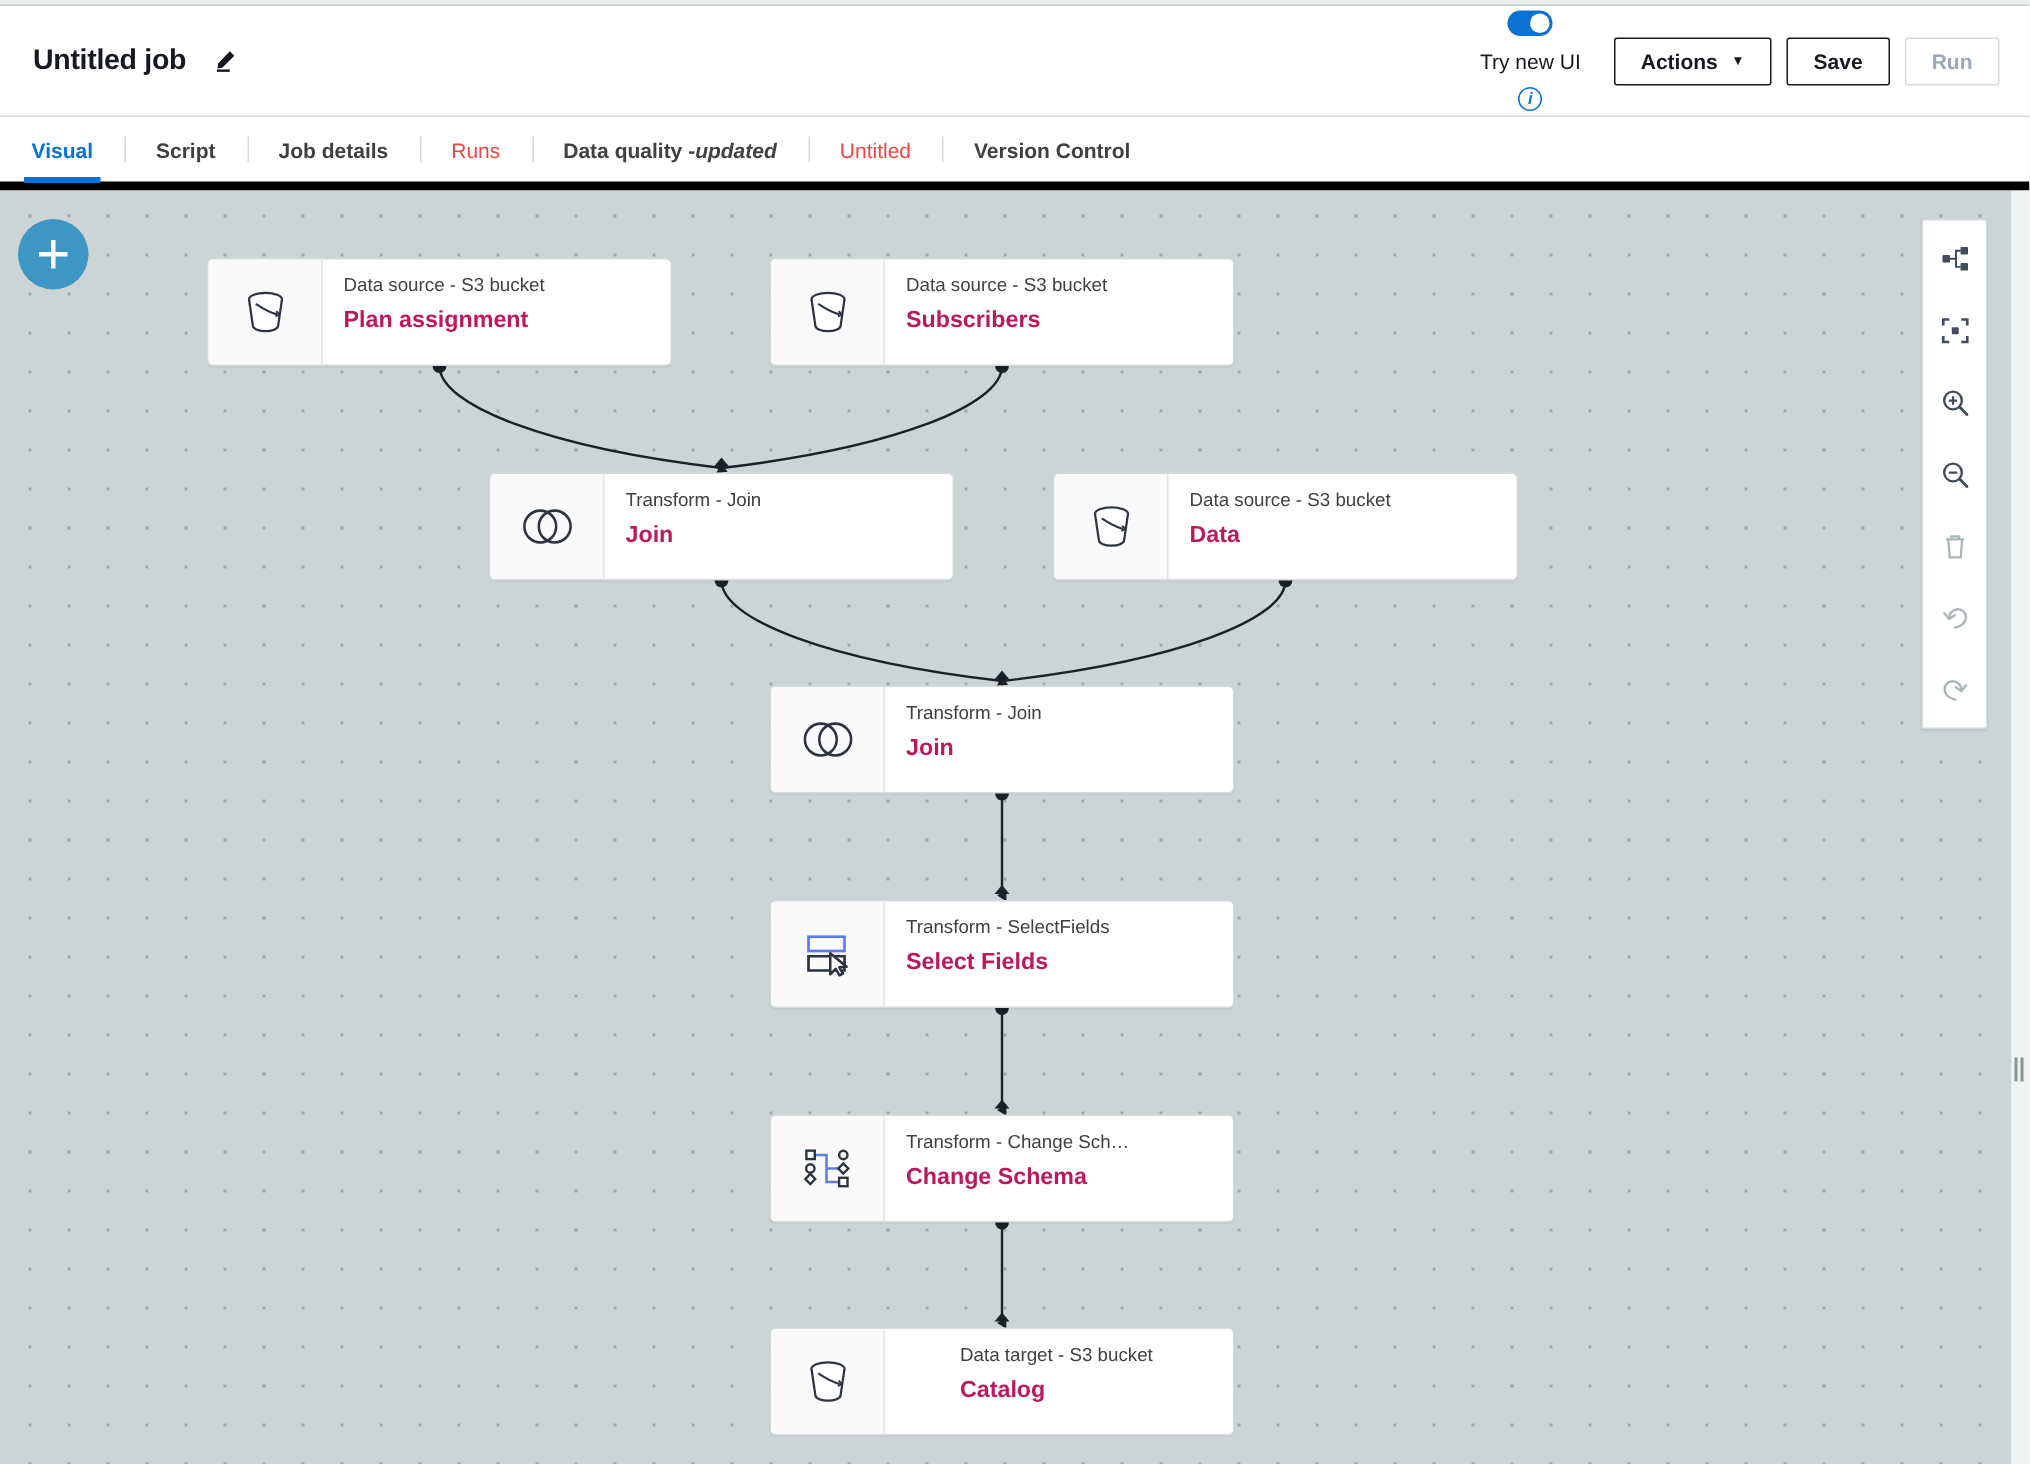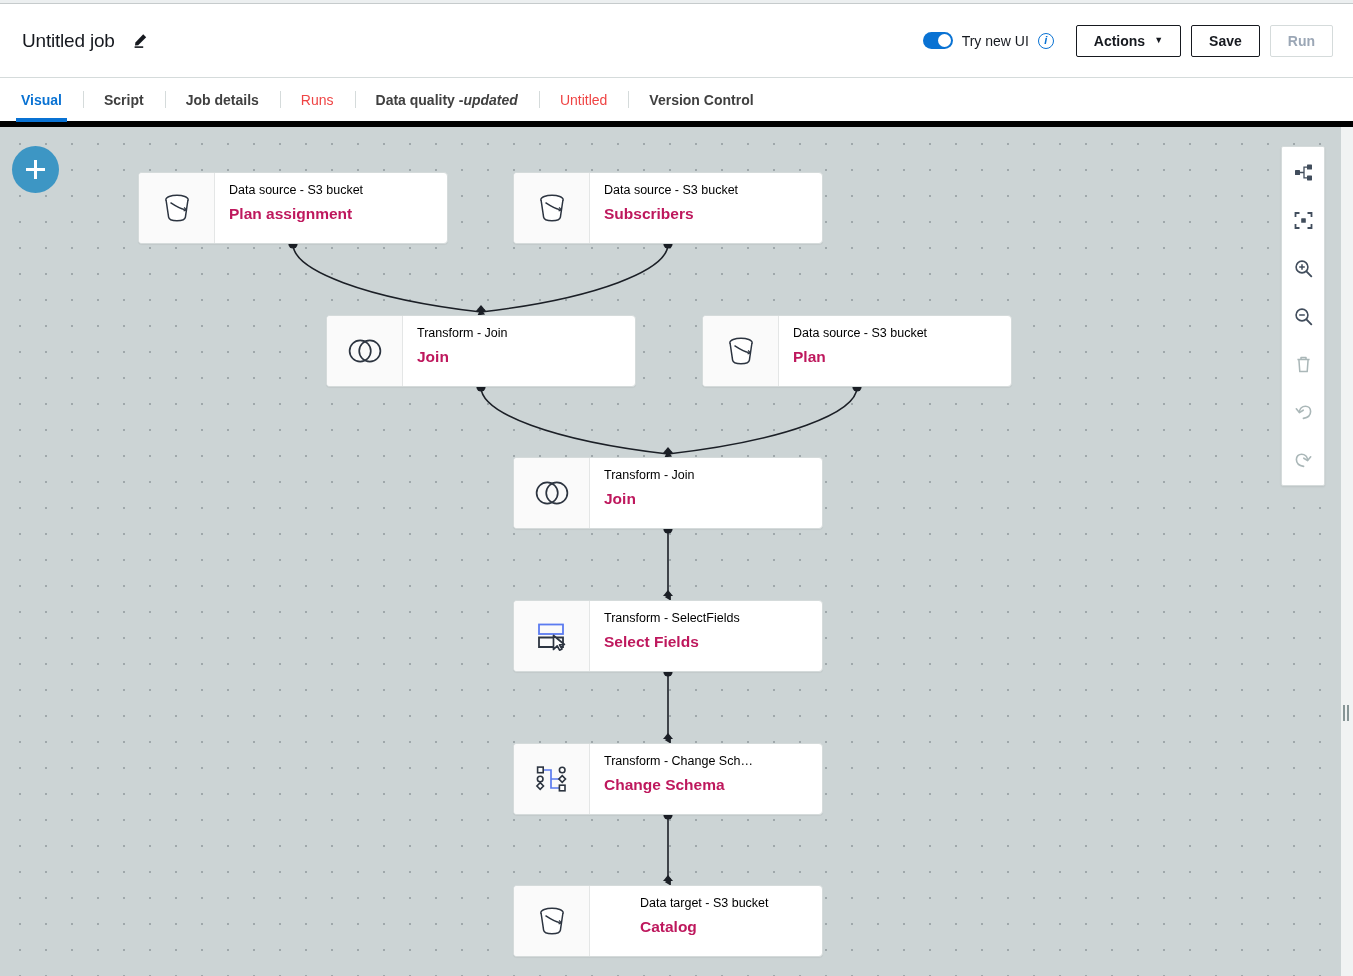--- a/index.html
+++ b/index.html
@@ -17,32 +17,32 @@
     background: #ffffff;
     border-bottom: 1px solid #d5dbdb;
     display: flex; align-items: center;
   }
   .topstrip {
     position:absolute; left:0; top:0; width:1353px; height:4px; background:#eceff0;
     border-bottom:1px solid #c6cbcc;
   }
   .job-title {
     margin-left: 22px;
-    font-size: 19px; font-weight: normal; color: #16191f;
+    font-size: 19px; font-weight: bold; color: #16191f;
     letter-spacing: -0.2px;
   }
   .edit-pencil {
     margin-left: 16px; width: 20px; height: 20px;
     display:flex; align-items:center; justify-content:center; cursor:pointer;
   }
   .topbar-right {
     margin-left: auto; display: flex; align-items: center; gap: 10px;
     padding-right: 20px;
   }
-  .toggle-wrap { display: flex; align-items: center; gap: 9px; margin-right: 12px; }
+  .toggle-wrap { display: flex; align-items: center; gap: 9px; margin-right: 12px; flex-direction: column; }
   .toggle {
     width: 30px; height: 17px; border-radius: 9px; background: #0972d3;
     position: relative; cursor: pointer; flex: none;
   }
   .toggle .knob {
     position:absolute; top:2px; right:2px; width:13px; height:13px;
     border-radius:50%; background:#fff;
   }
   .toggle-label { font-size: 14px; color: #16191f; }
   .info-icon {
@@ -125,21 +125,21 @@
     background: #ffffff; border: 1px solid #d5dbdb; border-radius: 4px;
     display: flex; align-items: stretch; overflow: hidden; cursor: pointer;
     box-shadow: 0 1px 1px rgba(0,0,0,0.05);
   }
   .node-icon {
     width: 76px; flex: none; background: #fafafa;
     border-right: 1px solid #e4e6e6;
     display:flex; align-items:center; justify-content:center;
   }
   .node-body { flex: 1; padding: 10px 0 0 14px; }
-  .node-type { font-size: 12.5px; color: #000000; line-height: 1.25; }
+  .node-type { font-size: 12.5px; color: #404040; line-height: 1.25; }
   .node-name { font-size: 15.5px; color: #be185d; font-weight: bold; margin-top: 6px; }
 
   
   .vtoolbar {
     position: absolute; left: 1281px; top: 19px; width: 44px;
     background:#fff; border:1px solid #d5dbdb; border-radius:2px;
     display:flex; flex-direction:column; align-items:center;
     padding: 8px 0 8px; box-shadow: 0 1px 2px rgba(0,0,0,0.08);
   }
   .vtool { width: 34px; height: 34px; display:flex; align-items:center; justify-content:center; cursor:pointer; }
@@ -289,21 +289,21 @@
           <div class="node-icon">
     <svg width="40" height="40" viewBox="0 0 40 40">
       <ellipse cx="20" cy="11.5" rx="11" ry="4.2" fill="#fff" stroke="#2c3440" stroke-width="1.5"></ellipse>
       <path d="M9 11.5 L11.6 29.2 C11.9 31.3 15.6 32.8 20 32.8 C24.4 32.8 28.1 31.3 28.4 29.2 L31 11.5" fill="#fff" stroke="#2c3440" stroke-width="1.5" stroke-linejoin="round"></path>
       <path d="M13.5 14.6 C18 17.6 23 20.6 27.8 21.6" stroke="#2c3440" stroke-width="1.4" fill="none"></path>
       <path d="M27.2 19.4 L29.2 21.8 L26.6 22.9" stroke="#2c3440" stroke-width="1.3" fill="none" stroke-linejoin="round"></path>
     </svg>
           </div>
      <div class="node-body">
        <div class="node-type">Data source - S3 bucket</div>
-       <div class="node-name">Plan</div>
+       <div class="node-name">Data</div>
      </div>
         </div>
         <div class="node" style="left: 513px; top: 330px; width: 310px;">
           <div class="node-icon">
     <svg width="42" height="42" viewBox="0 0 42 42">
       <circle cx="16.2" cy="21" r="10.6" stroke="#2c3440" stroke-width="1.7" fill="none"></circle>
       <circle cx="25.8" cy="21" r="10.6" stroke="#2c3440" stroke-width="1.7" fill="none"></circle>
     </svg>
           </div>
      <div class="node-body">

